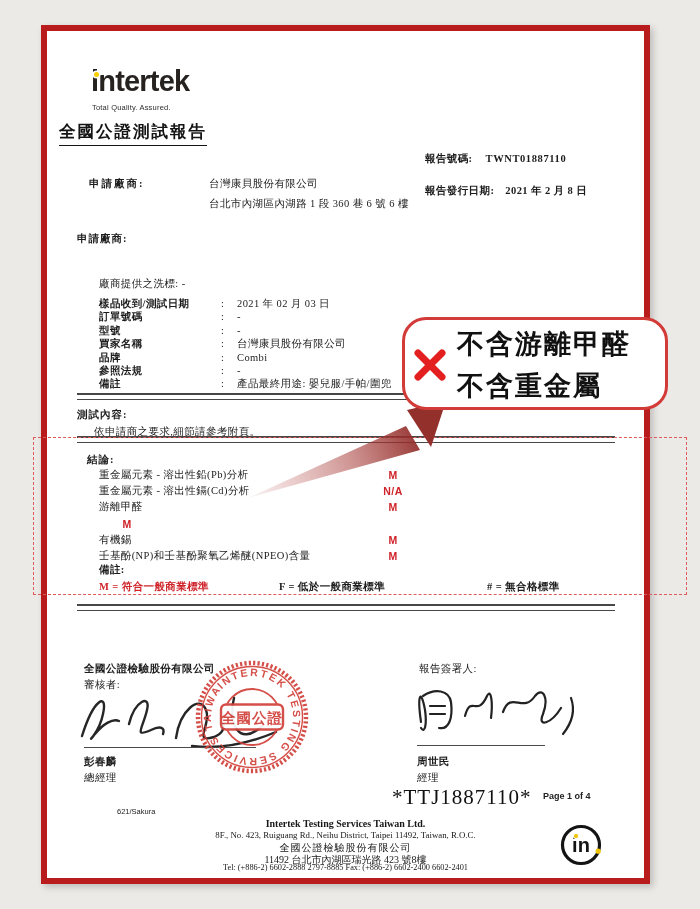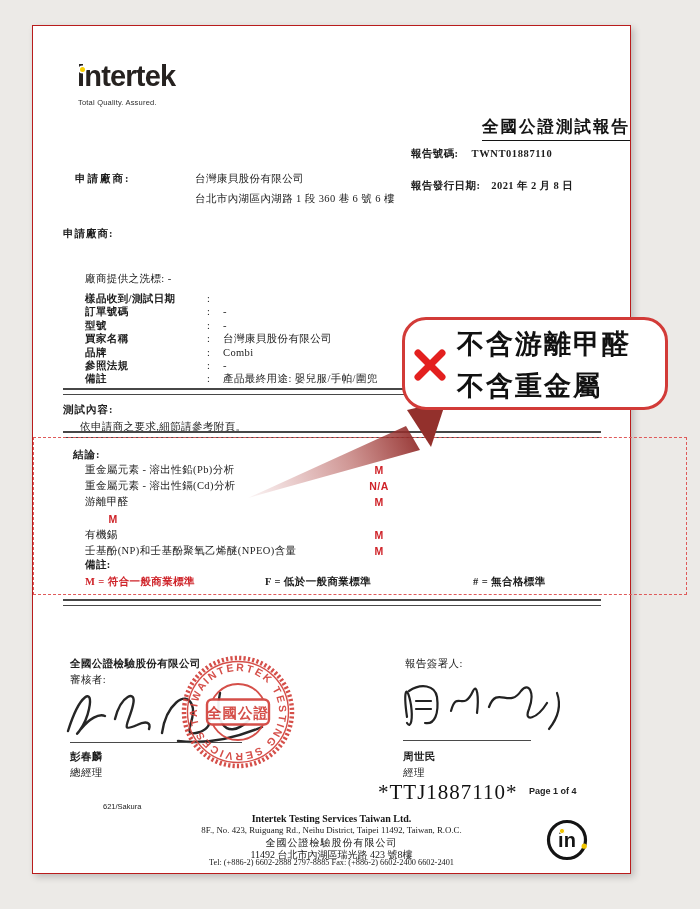--- a/index.html
+++ b/index.html
@@ -1,27 +1,27 @@
 <!DOCTYPE html>
 <html><head>
 <meta charset="utf-8">
 <style>
   html,body{margin:0;padding:0;}
   body{width:700px;height:909px;background:#eceae7;font-family:"Liberation Serif",serif;-webkit-font-smoothing:antialiased;}
   .canvas{position:relative;width:700px;height:909px;overflow:hidden;}
-  .page{position:absolute;left:32px;top:25px;width:597px;height:847px;background:#ffffff;border:1px solid #b91c1c;box-shadow:3px 3px 7px rgba(0,0,0,0.20);}
+  .page{position:absolute;left:41px;top:25px;width:597px;height:847px;background:#ffffff;border:6px solid #b91c1c;box-shadow:3px 3px 7px rgba(0,0,0,0.20);}
   .abs{position:absolute;}
   .t{color:#1c1c1c;font-size:10.5px;letter-spacing:0.4px;}
   .bold{font-weight:bold;}
   
   .logo{left:44px;top:34px;font-family:"Liberation Sans",sans-serif;font-weight:bold;font-size:29px;color:#262220;letter-spacing:-0.8px;}
   .logo-dot{position:absolute;left:3px;top:7px;width:5px;height:5px;border-radius:50%;background:#f7ce00;box-shadow:0 0 0 1.5px #ffffff;}
   .tagline{left:45px;top:72px;font-family:"Liberation Sans",sans-serif;font-size:7.5px;color:#2d2d2d;letter-spacing:0.2px;}
   
-  .title-wrap{left:0;right:0;top:90px;text-align:right;padding-left:44px;}
+  .title-wrap{left:0;right:0;top:90px;text-align:left;padding-left:12px;}
   .title{display:inline-block;font-size:16.5px;font-weight:bold;color:#141414;letter-spacing:2px;border-bottom:1.6px solid #141414;padding-bottom:2px;}
   
   .rpt-no{left:378px;top:121px;}
   .rpt-no .val{font-weight:600;margin-left:10px;letter-spacing:0.6px;}
   .issue{left:378px;top:153px;}
   .issue .val{font-weight:600;margin-left:8px;}
   .app-label{left:42px;top:146px;letter-spacing:2px;}
   .app-name{left:162px;top:146px;}
   .app-addr{left:162px;top:166px;}
   
@@ -113,20 +113,21 @@
     <div class="abs app-name t">台灣康貝股份有限公司</div>
     <div class="abs app-addr t">台北市內湖區內湖路 1 段 360 巷 6 號 6 樓</div>
 
     <div class="abs sample-label t sec-label">申請廠商:</div>
     <div class="abs sample-wash t">廠商提供之洗標: -</div>
 
     <div class="abs info-table t">
       <div class="info-row">
         <span class="lb">樣品收到/測試日期</span>
         <span class="cl">:</span>
+        <span class="vl">2021 年 02 月 03 日</span>
       </div>
       <div class="info-row">
         <span class="lb">訂單號碼</span>
         <span class="cl">:</span>
         <span class="vl">-</span>
       </div>
       <div class="info-row">
         <span class="lb">型號</span>
         <span class="cl">:</span>
         <span class="vl">-</span>

